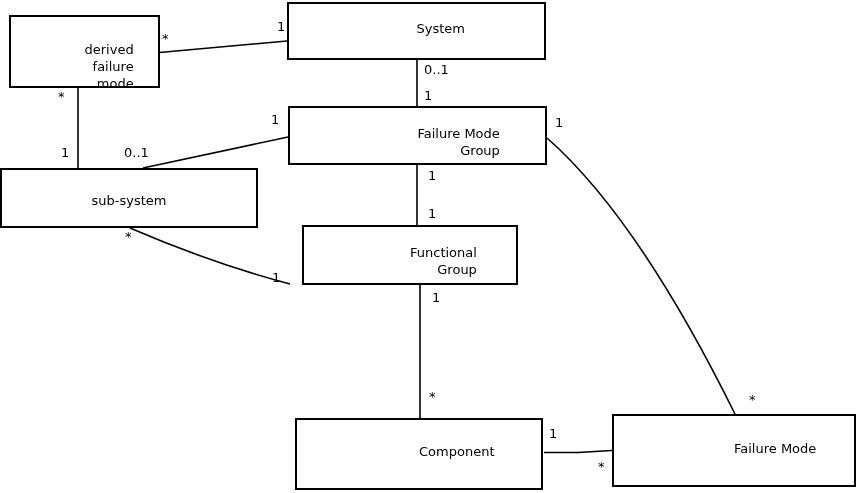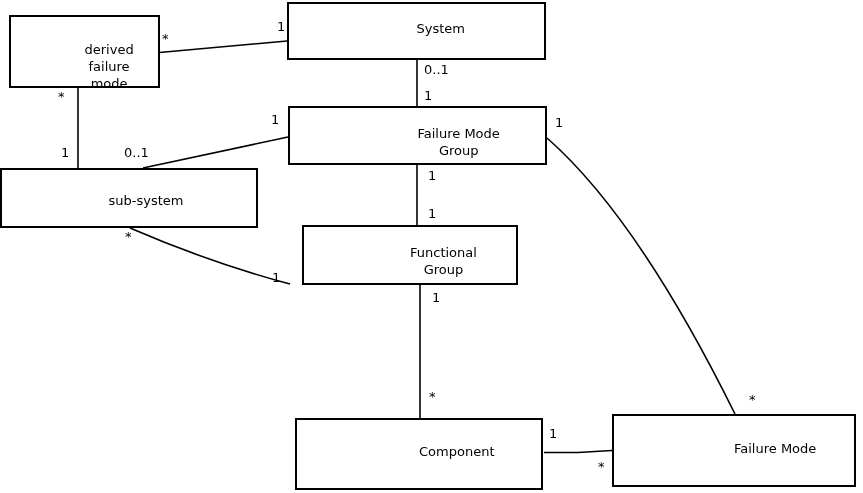--- a/index.html
+++ b/index.html
@@ -37,27 +37,26 @@
   .entity-label {
     position: absolute;
     top: 50%;
     margin-top: -11px;
     font-size: 13px;
     line-height: 17px;
     white-space: nowrap;
   }
   .entity-label.from-center {
     left: 50%;
-    text-align: center;
+    text-align: right;
   }
   .entity-label.centered {
     left: 0;
     width: 100%;
     text-align: center;
-    margin-left: 17px;
   }
   .entity-label.push-down {
     margin-top: -6px;
   }
   .mult {
     position: absolute;
     font-size: 13px;
     line-height: 13px;
     white-space: nowrap;
   }

